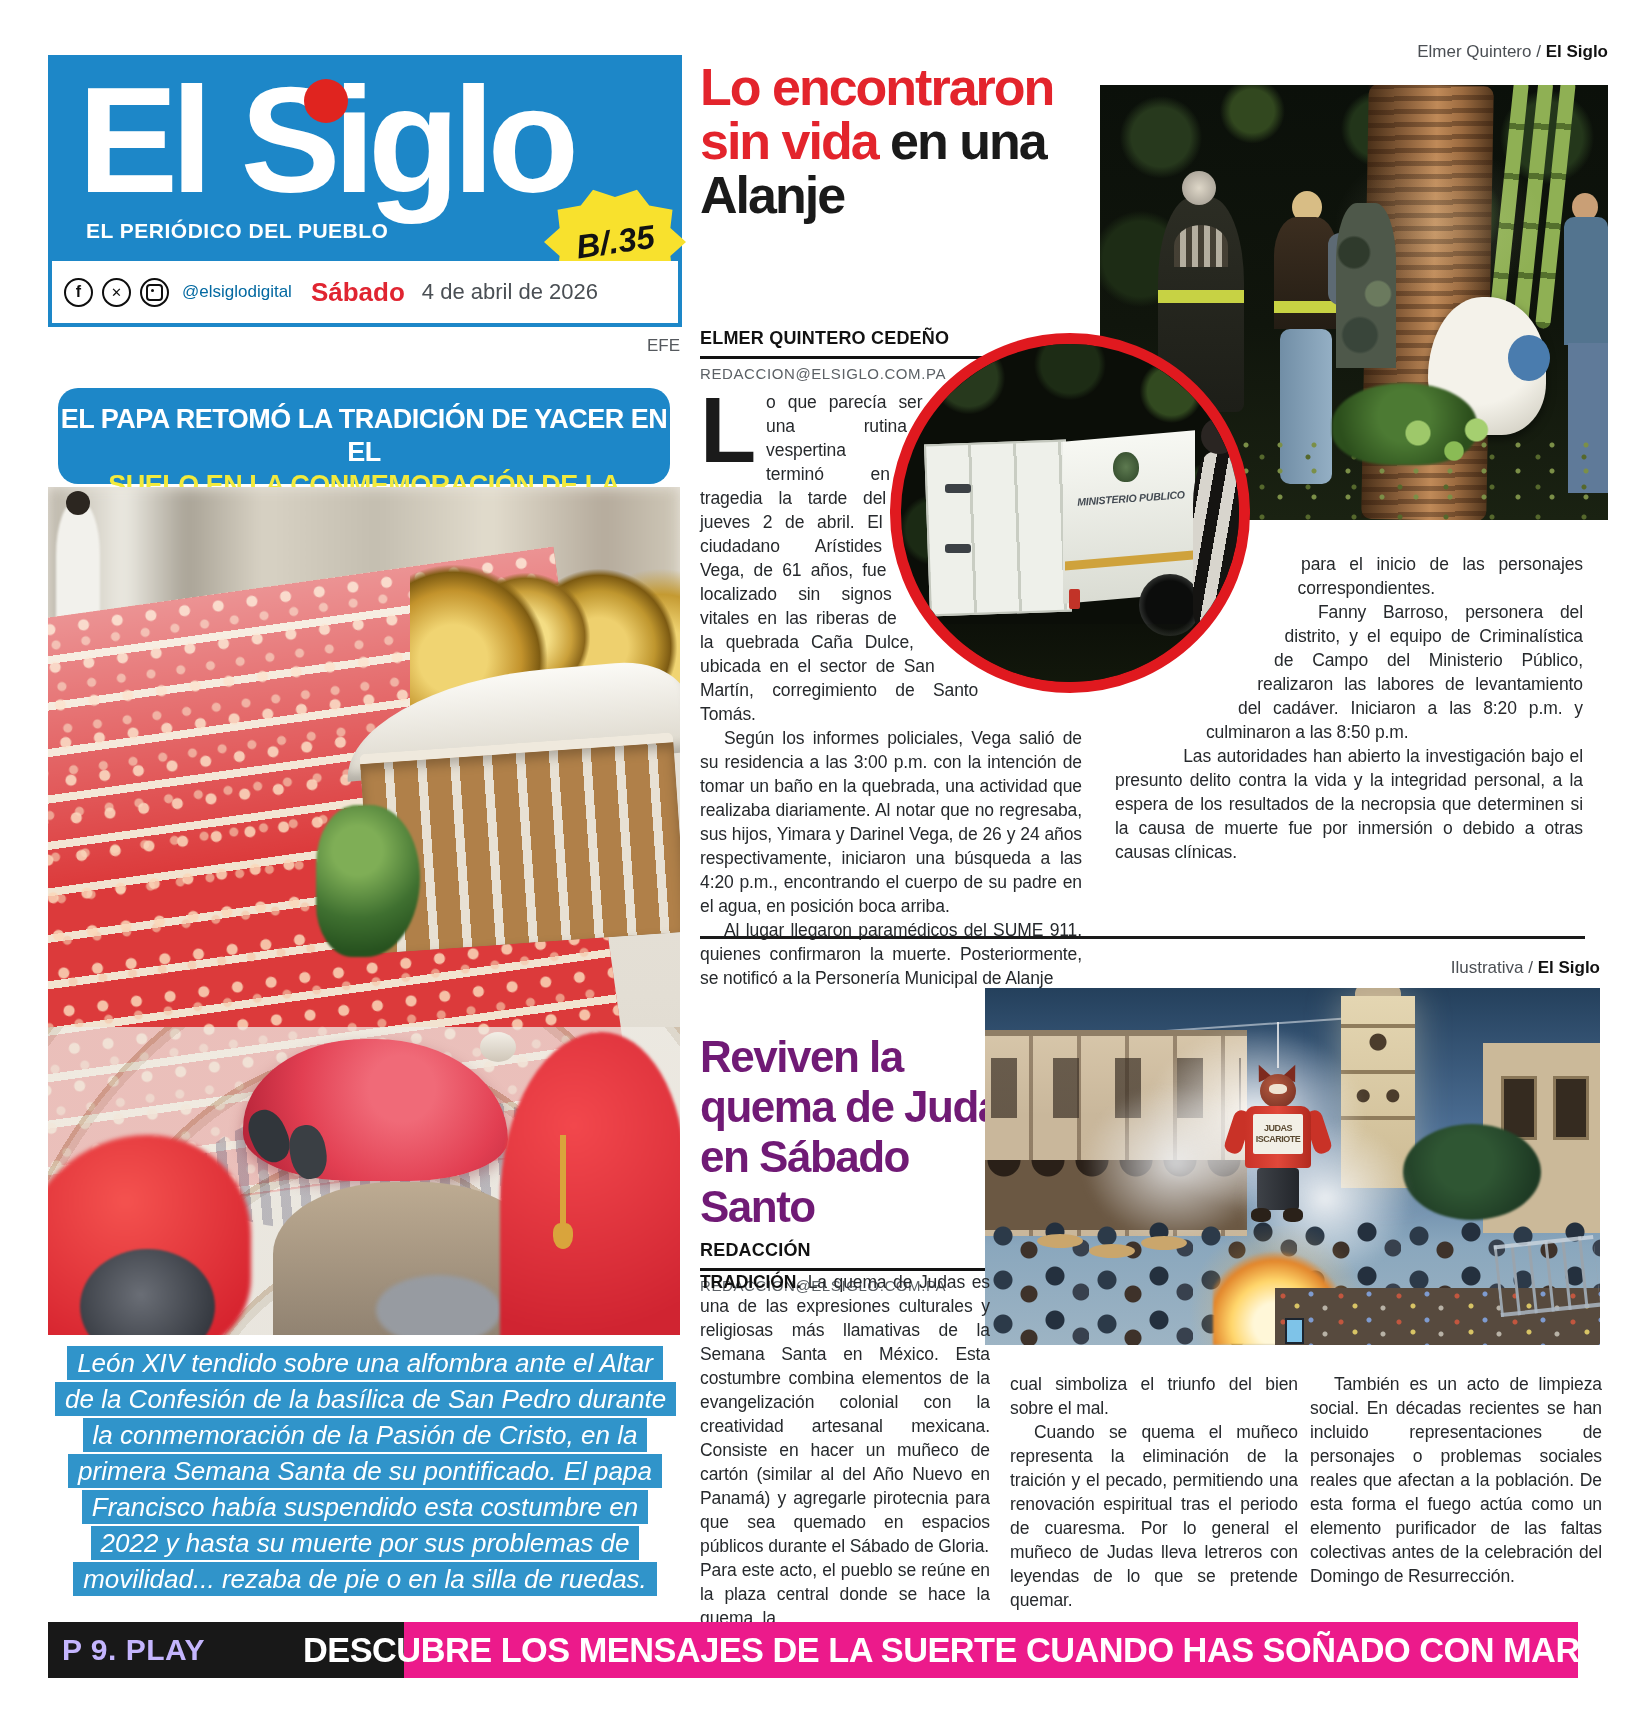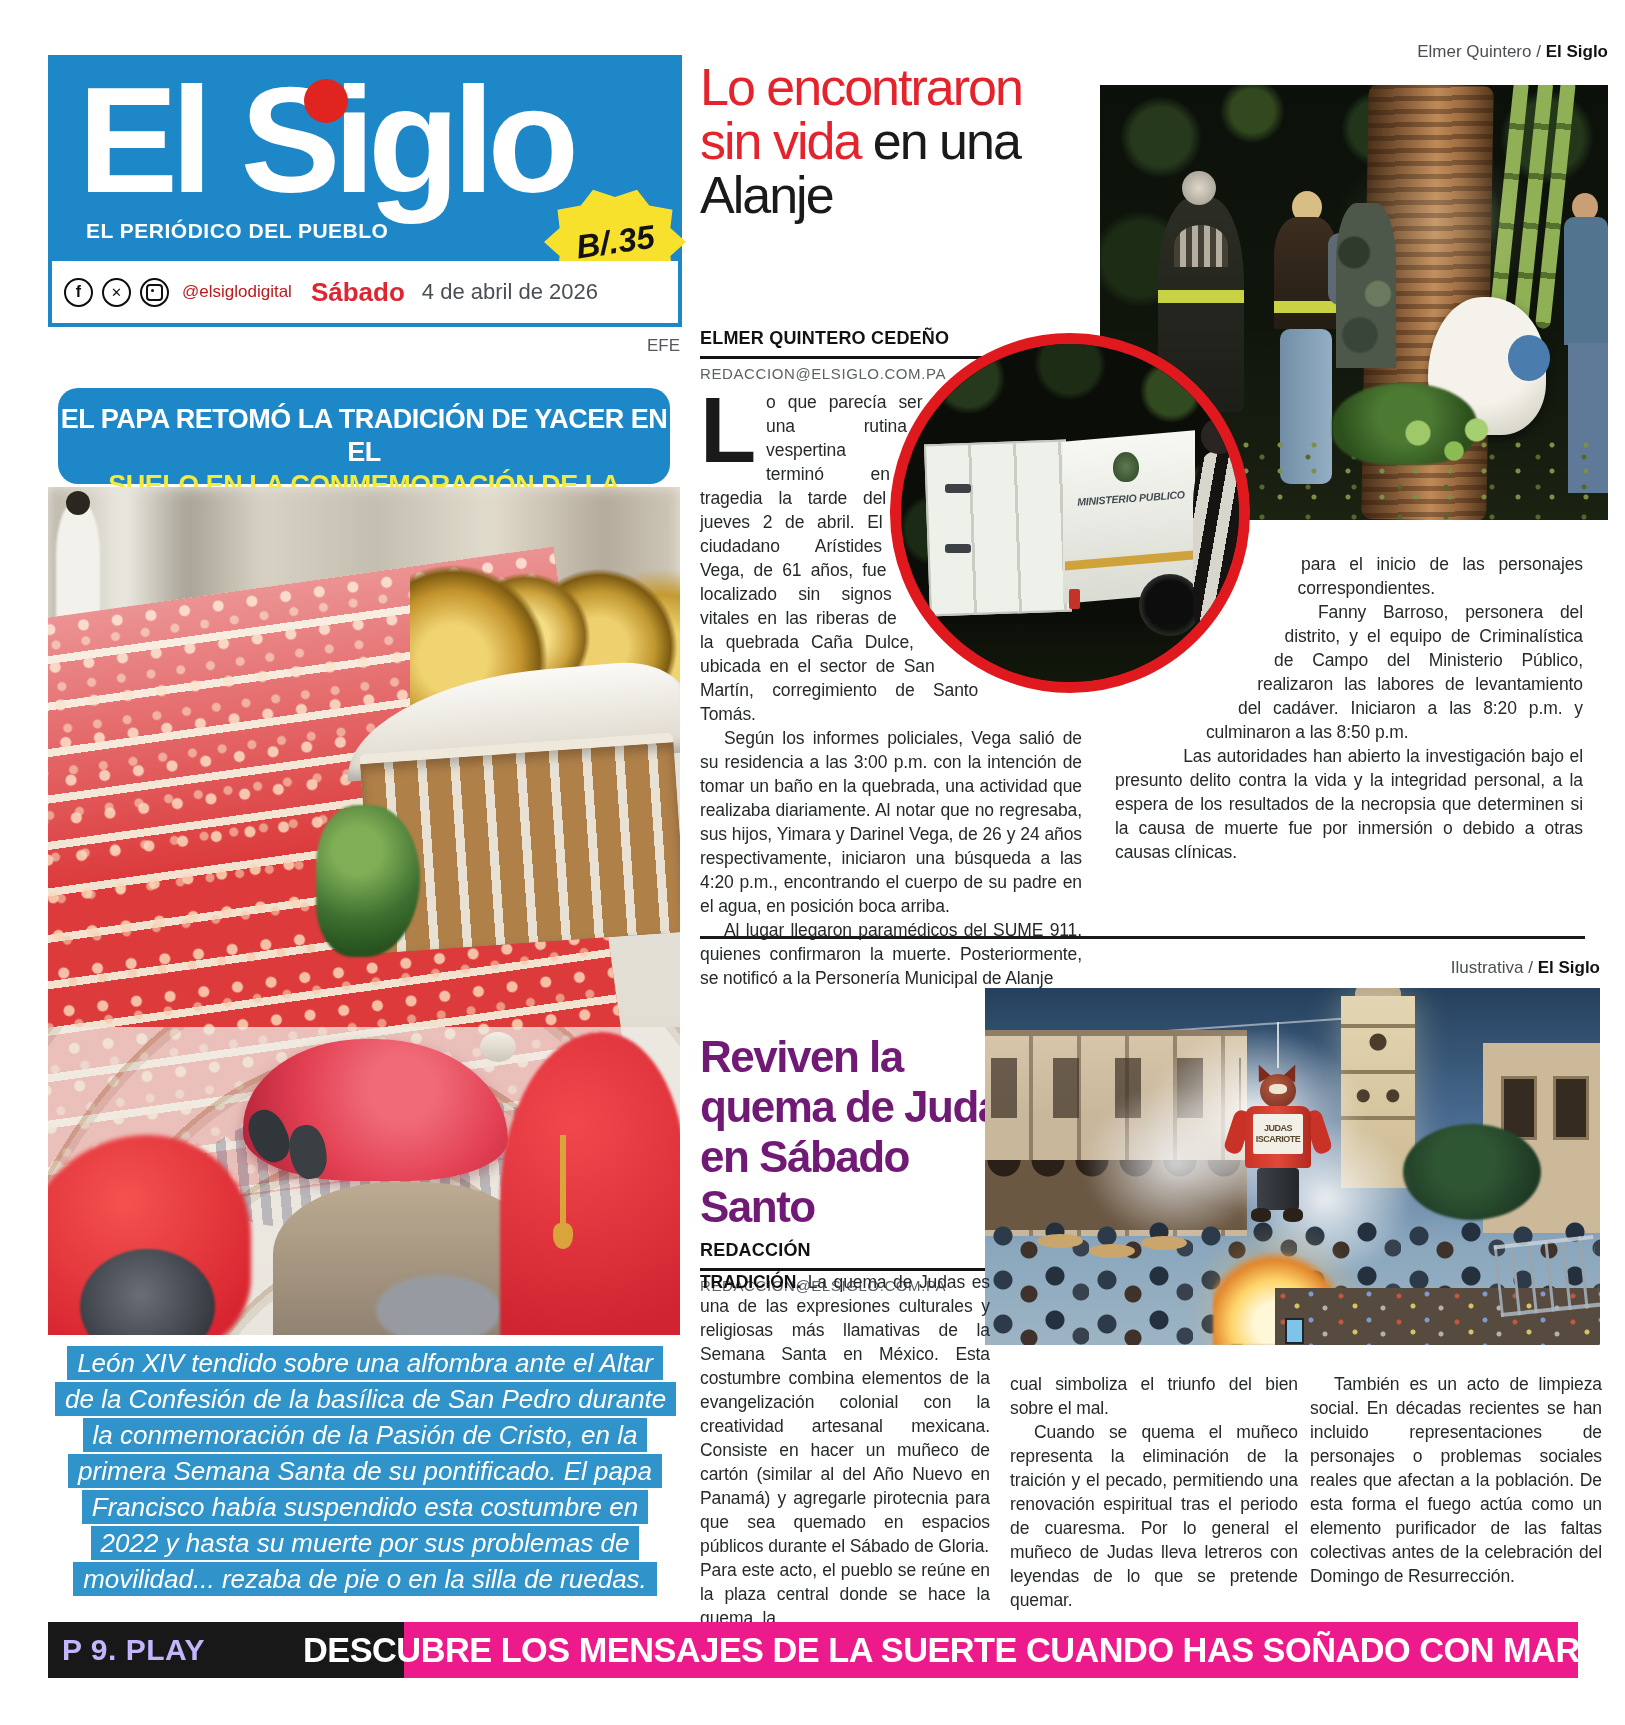--- a/index.html
+++ b/index.html
@@ -13,21 +13,21 @@
   .logo{position:absolute;left:26px;top:6px;font-size:150px;line-height:150px;font-weight:900;color:#ffffff;letter-spacing:-7px;white-space:nowrap;}
   .logo-dot{position:absolute;left:252px;top:20px;width:44px;height:44px;background:#e0241f;border-radius:50%;}
   .tagline{position:absolute;left:34px;top:160px;font-size:21px;font-weight:900;color:#ffffff;letter-spacing:.5px;}
   .badge{position:absolute;right:-8px;top:128px;width:142px;height:110px;background:#f8e12d;display:flex;align-items:center;justify-content:center;
     clip-path:polygon(100% 50%,89% 62.7%,90.5% 79.4%,74.1% 83.2%,65.5% 97.6%,50% 91%,34.5% 97.6%,25.9% 83.2%,9.5% 79.4%,11% 62.7%,0% 50%,11% 37.3%,9.5% 20.6%,25.9% 16.8%,34.5% 2.4%,50% 9%,65.5% 2.4%,74.1% 16.8%,90.5% 20.6%,89% 37.3%);}
   .badge span{font-size:33px;font-weight:900;font-style:italic;color:#121212;transform:rotate(-8deg);}
   .mast-strip{position:absolute;left:0;top:202px;width:100%;height:62px;background:#ffffff;display:flex;align-items:center;padding-left:12px;box-sizing:border-box;gap:9px;}
   .soc{width:29px;height:29px;border:2.5px solid #0e0e0e;border-radius:50%;display:flex;align-items:center;justify-content:center;font-weight:900;font-size:16px;color:#0e0e0e;box-sizing:border-box;flex:0 0 auto;}
   .ig-inner{width:13px;height:13px;border:2.5px solid #0e0e0e;border-radius:4px;position:relative;}
   .ig-inner::after{content:"";position:absolute;left:3px;top:3px;width:3px;height:3px;background:#0e0e0e;border-radius:50%;}
-  .handle{font-size:17px;color:#b91c1c;margin:0 10px 0 4px;}
+  .handle{font-size:17px;color:#0369a1;margin:0 10px 0 4px;}
   .dayname{font-size:26px;font-weight:900;color:#e02531;margin-right:8px;}
   .datetext{font-size:22px;color:#4a4f54;}
   .efe-credit{left:48px;top:336px;width:632px;text-align:right;font-size:17px;color:#55595e;}
 
   
   .kicker{left:58px;top:388px;width:612px;height:96px;background:#1d87c8;border-radius:20px;text-align:center;padding-top:15px;box-sizing:border-box;}
   .kicker .l1{font-size:27px;font-weight:900;color:#ffffff;letter-spacing:-.5px;line-height:33px;}
   .kicker .l2{font-size:27px;font-weight:900;color:#f2ea3d;letter-spacing:-.5px;line-height:33px;}
 
   
@@ -67,21 +67,21 @@
   .pp-tassel-knob{position:absolute;left:505px;top:736px;width:20px;height:26px;background:#d9a43c;border-radius:40% 40% 55% 55%;}
 
   
   .caption{left:55px;top:1345px;width:620px;text-align:center;}
   .caption span{display:inline;background:#3094ca;color:#ffffff;font-style:italic;font-size:26px;line-height:36px;padding:2px 10px;box-decoration-break:clone;-webkit-box-decoration-break:clone;}
 
   
   .credit{font-size:17px;color:#4b4f54;text-align:right;}
   .credit b{color:#111;font-weight:900;}
   .s1-credit{left:1200px;top:42px;width:408px;}
-  .s1-headline{left:700px;top:60px;width:410px;font-weight:400;font-size:52px;line-height:54px;letter-spacing:-2px;color:#1a1a1a;}
+  .s1-headline{left:700px;top:60px;width:410px;font-weight:700;font-size:52px;line-height:54px;letter-spacing:-2px;color:#1a1a1a;}
   .red{color:#e3242c;}
   .byline{width:370px;}
   .byline .name{font-size:18px;font-weight:900;color:#121212;letter-spacing:.2px;}
   .byline .rule{height:3px;background:#121212;margin:7px 0 6px 0;}
   .byline .email{font-size:15px;color:#5c6166;letter-spacing:.6px;}
   .s1-byline{left:700px;top:328px;}
   .bodytext{font-size:17.5px;line-height:24px;color:#26292c;text-align:justify;letter-spacing:-.1px;}
   .bodytext p{margin:0;}
   .bodytext p.ind{text-indent:24px;}
   .s1-col1{left:700px;top:390px;width:382px;height:552px;}

